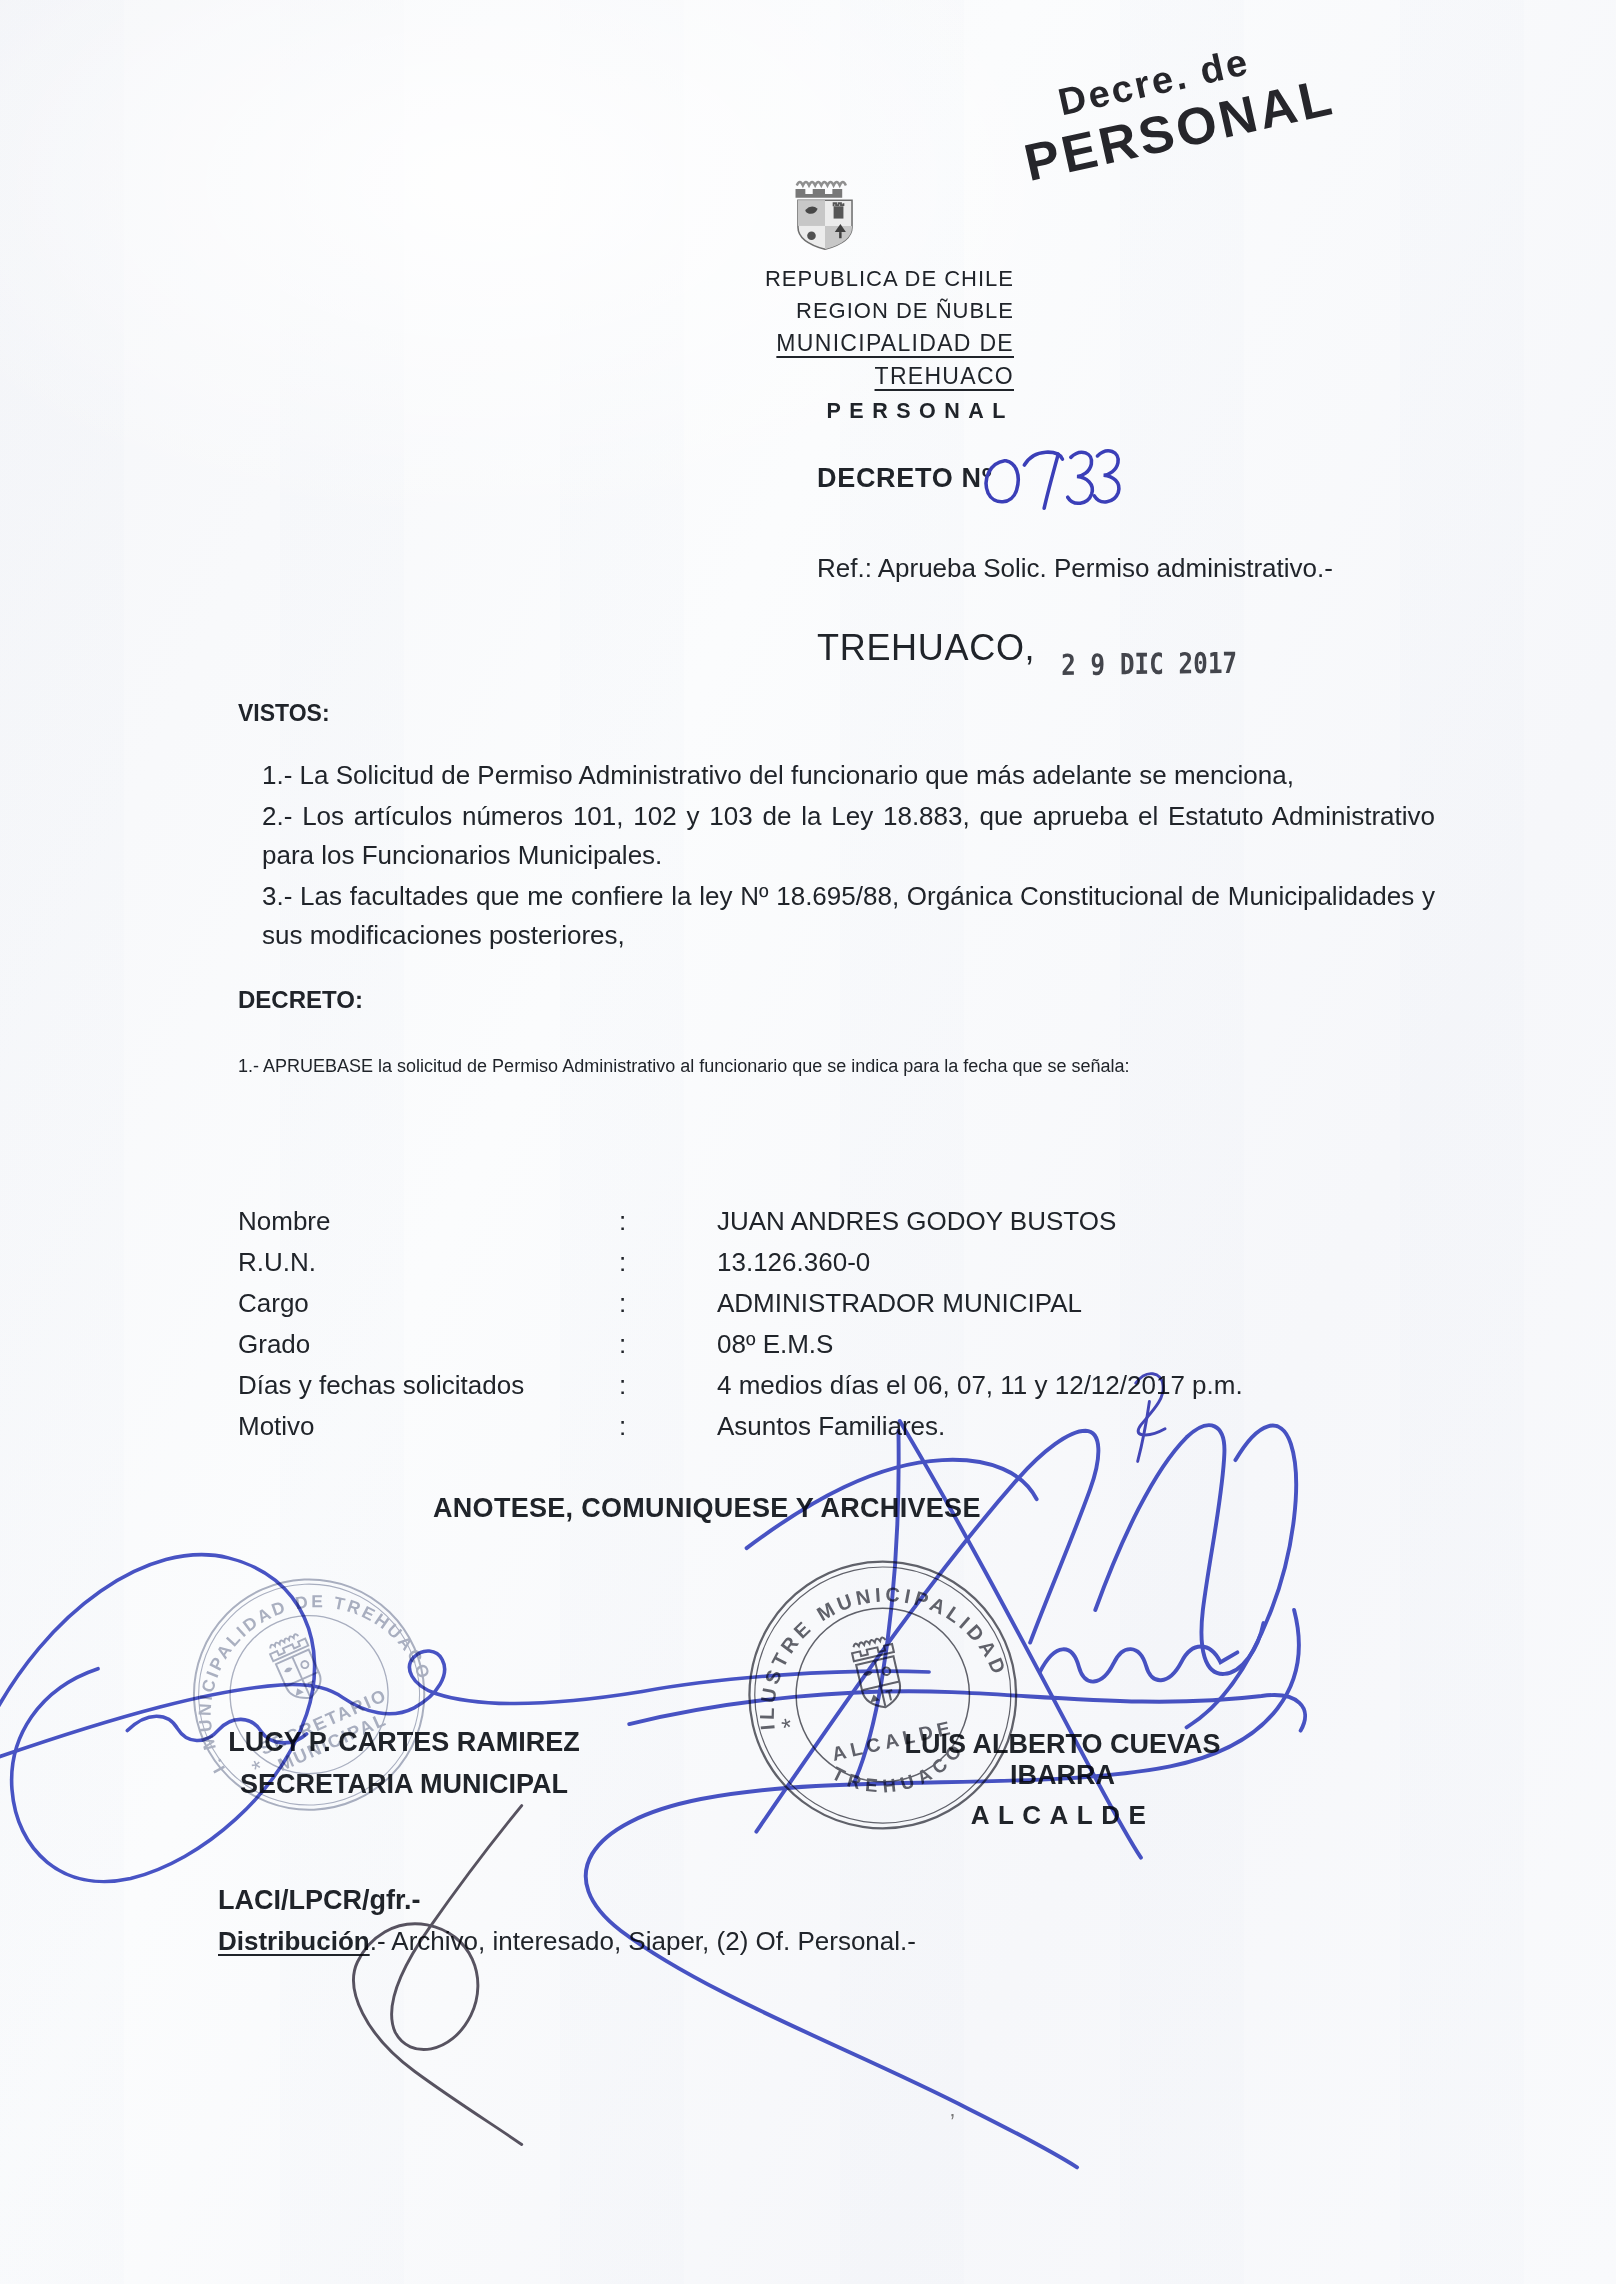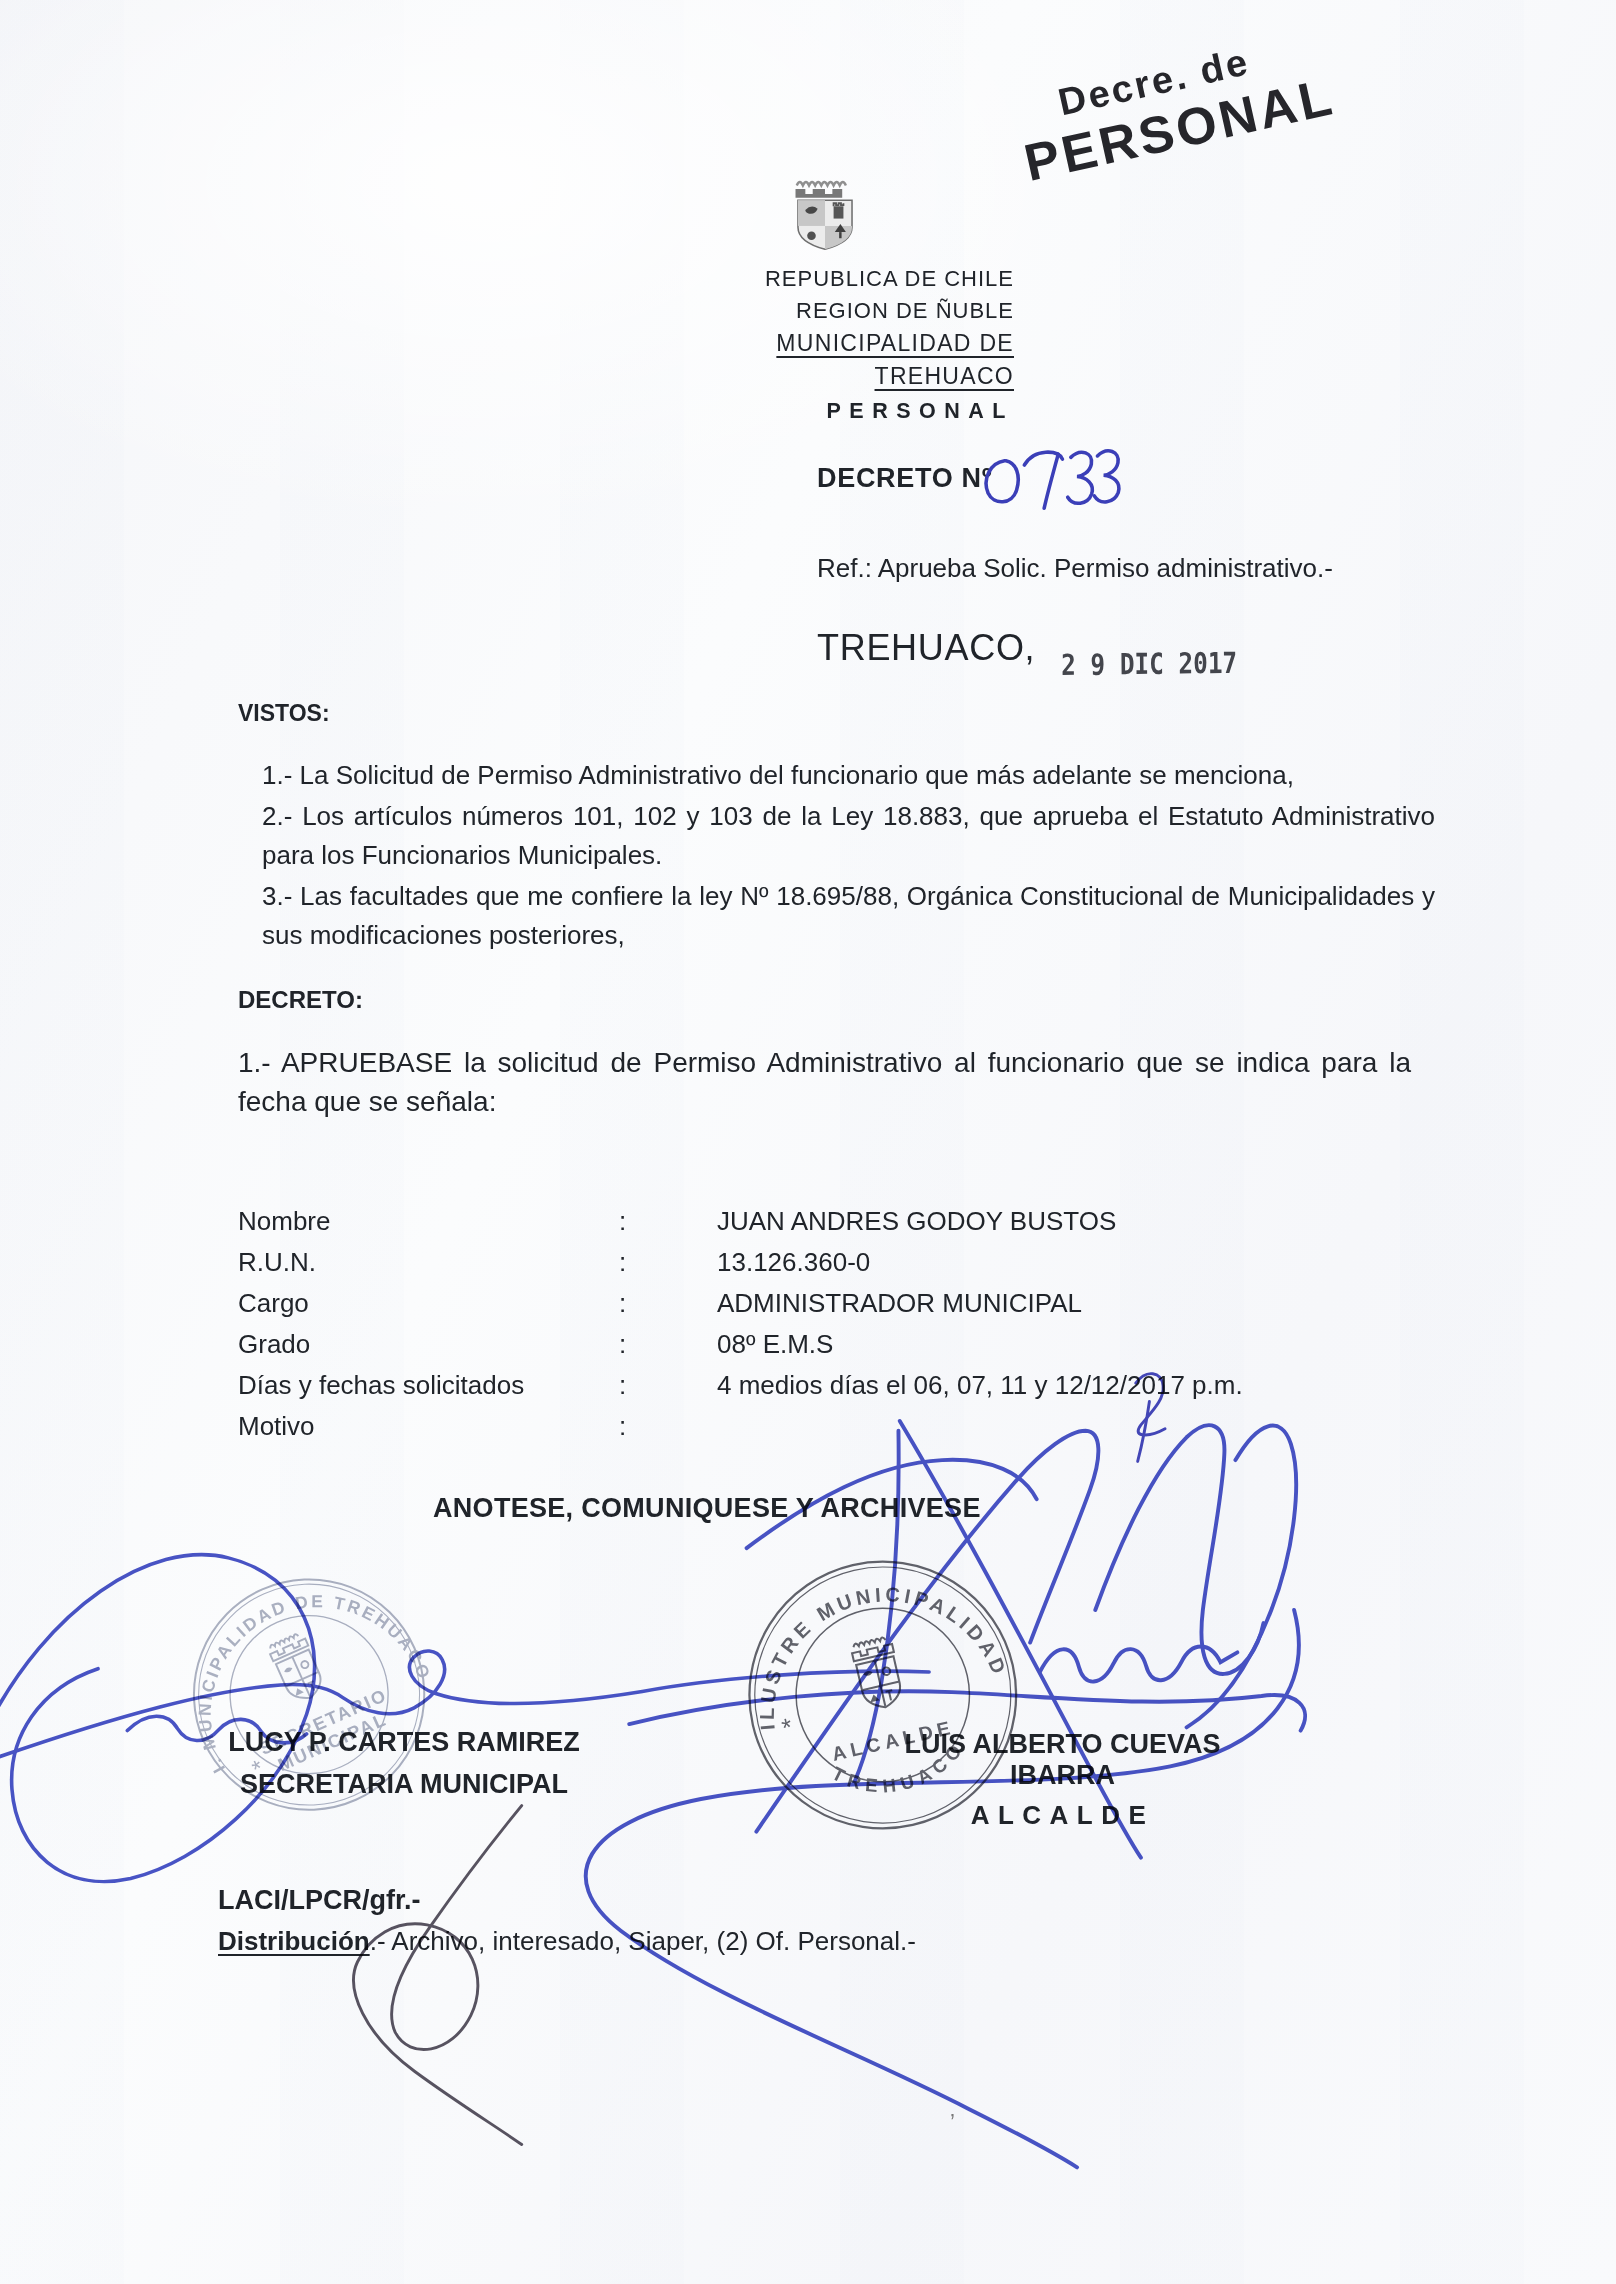--- a/index.html
+++ b/index.html
@@ -30,21 +30,21 @@
   .hand-number{left:970px;top:435px;z-index:5;transform:rotate(-3deg);}
   .ref-line{left:817px;top:553px;font-size:26px;z-index:2;}
   .place-line{left:817px;top:627px;font-size:36px;letter-spacing:0.7px;z-index:2;}
   .date-stamp{left:1061px;top:648px;font-family:"DejaVu Sans Mono",monospace;
     font-weight:700;font-size:29px;letter-spacing:0px;color:#43454c;z-index:2;
     transform:scaleX(.84) rotate(-.6deg);transform-origin:left top;}
   .vistos-title{left:238px;top:700px;font-size:23px;font-weight:700;z-index:2;}
   .vistos-body{left:238px;top:756px;width:1173px;font-size:26px;line-height:39px;text-align:justify;z-index:2;margin-left:24px;}
   .vistos-body p{margin:0 0 2px 0;}
   .decreto-title{left:238px;top:986px;font-size:24px;font-weight:700;z-index:2;}
-  .decreto-body{left:238px;top:1043px;width:1173px;font-size:28px;line-height:39px;text-align:justify;z-index:2;}
+  .decreto-body{left:238px;top:1043px;width:1173px;font-size:18px;line-height:47px;text-align:justify;z-index:2;}
   
   .details{left:238px;top:1206px;width:1160px;font-size:26px;z-index:2;}
   .details .row{display:grid;grid-template-columns:381px 98px 1fr;height:41px;align-items:baseline;}
   
   .closing{left:433px;top:1493px;font-size:27px;font-weight:700;letter-spacing:0.3px;z-index:2;}
   
   .sig-left{left:215px;top:1721px;width:378px;text-align:center;font-size:27px;font-weight:700;line-height:42px;z-index:2;}
   .sig-right{left:854px;top:1729px;width:417px;text-align:center;z-index:2;}
   .sig-right .nm{font-size:27px;font-weight:700;}
   .sig-right .ttl{font-size:26px;font-weight:700;letter-spacing:8.5px;margin-top:9px;}
@@ -155,20 +155,21 @@
       <span>08º E.M.S</span>
     </div>
     <div class="row">
       <span>Días y fechas solicitados</span>
       <span>:</span>
       <span>4 medios días el 06, 07, 11 y 12/12/2017 p.m.</span>
     </div>
     <div class="row">
       <span>Motivo</span>
       <span>:</span>
+      <span>Asuntos Familiares.</span>
     </div>
   </div>
 
   <div class="abs closing">ANOTESE, COMUNIQUESE Y ARCHIVESE</div>
 
   <div class="abs stamp-left">
     <svg width="241" height="241" viewBox="0 0 360 360">
       <defs>
         <path id="ls-top" d="M 34,278 A 160,160 0 1 1 326,278"></path>
       </defs>

